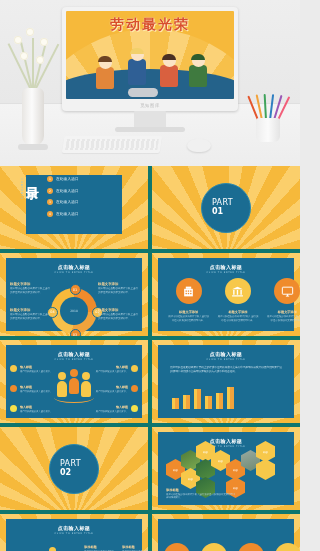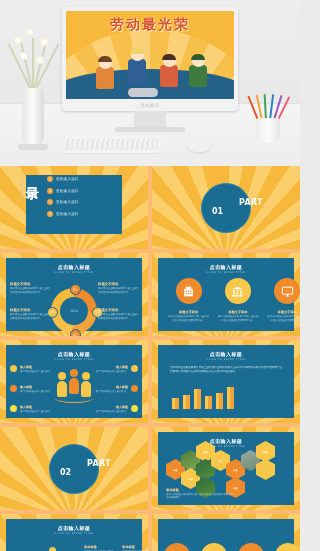--- a/index.html
+++ b/index.html
@@ -1,21 +1,21 @@
 <!DOCTYPE html>
 <html><head>
 <meta charset="utf-8">
 <style>
   html,body{margin:0;padding:0;}
   body{
     width:300px;height:551px;overflow:hidden;
     background:#ebebeb;
     font-family:"DejaVu Sans","Liberation Sans",sans-serif;
   }
-  .page{position:relative;width:300px;height:551px;background:#fdba74;border-radius:12px;}
+  .page{position:relative;width:300px;height:551px;background:#0f766e;border-radius:12px;}
 
   
   .hero{position:relative;width:300px;height:166px;background:#ececec;overflow:hidden;}
   .hero-floor{position:absolute;left:0;top:0;width:300px;height:166px;
     background:linear-gradient(180deg,#eeeeee 0%,#e8e8e8 62%,#f4f4f4 63%,#ededed 100%);}
   .desk-line{position:absolute;left:0;top:103px;width:300px;height:1px;background:#e0e0e0;}
 
   
   .monitor{position:absolute;left:62px;top:7px;width:176px;height:110px;}
   .mon-bezel{position:absolute;left:0;top:0;width:176px;height:104px;
@@ -93,21 +93,21 @@
   .c-list{position:absolute;left:47px;top:10px;width:48px;}
   .c-item{display:flex;align-items:center;gap:3px;margin-bottom:5.5px;}
   .c-num{width:6px;height:6px;border-radius:50%;background:#f2a33c;color:#fff;font-size:3px;
     display:flex;align-items:center;justify-content:center;flex:none;}
   .c-txt{font-size:3.6px;color:#e9f3f8;letter-spacing:.2px;}
 
   
   .part-circle{position:absolute;left:50%;top:50%;width:50px;height:50px;margin:-25px 0 0 -25px;border-radius:50%;
     background:#1a6c92;border:1.5px solid #2b89ae;display:flex;flex-direction:column;justify-content:center;
     padding-left:10px;box-sizing:border-box;}
-  .part-l1{font-size:8px;font-weight:bold;color:#fff;line-height:1.05;letter-spacing:.3px;margin-left:27px;}
+  .part-l1{font-size:8px;font-weight:normal;color:#fff;line-height:1.05;letter-spacing:.3px;}
   .part-l2{font-size:8px;font-weight:bold;color:#fff;line-height:1.05;}
 
   
   .donut-wrap{position:absolute;left:50%;top:30px;width:46px;height:46px;margin-left:-23px;}
   .donut{position:absolute;inset:0;border-radius:50%;
     background:conic-gradient(#ef8b2c 0deg 95deg,#f2a33c 95deg 185deg,#f6c04a 185deg 275deg,#f7b93b 275deg 360deg);}
   .donut-hole{position:absolute;left:9px;top:9px;right:9px;bottom:9px;border-radius:50%;background:#1a6c92;
     display:flex;align-items:center;justify-content:center;font-size:3px;color:#bcdcea;}
   .d-badge{position:absolute;width:9px;height:9px;border-radius:50%;background:#ef8b2c;border:1px solid #1a6c92;
     display:flex;align-items:center;justify-content:center;font-size:3.4px;color:#fff;}

